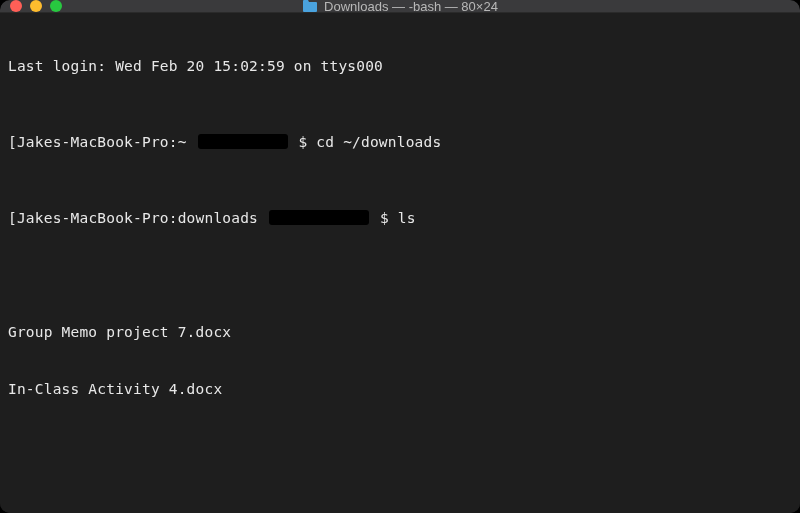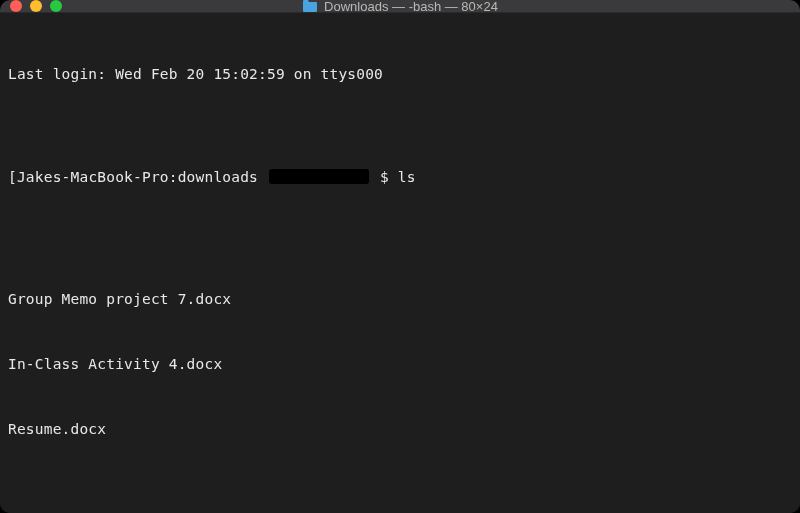--- a/index.html
+++ b/index.html
@@ -47,21 +47,21 @@
   .term {
     flex: 1;
     background: #1e1e1e;
     padding: 6px 8px 8px 8px;
     color: #e8e8e8;
     font-size: 14.5px;
     line-height: 19px;
     white-space: pre;
     letter-spacing: 0.2px;
   }
-  .line { display: block; height: 19px; margin-top: 8px; }
+  .line { display: block; height: 19px; }
   .redact {
     display: inline-block;
     background: #000;
     border-radius: 3px;
     height: 15px;
     vertical-align: -2px;
     margin: 0 2px;
   }
   .redact.w1 { width: 90px; }
   .redact.w2 { width: 100px; }
@@ -89,27 +89,27 @@
           <path d="M1 3 L1 12 Q1 13 2 13 L14 13 Q15 13 15 12 L15 4 Q15 3 14 3 L7 3 L6 1 L2 1 Q1 1 1 2 Z" fill="#4aa3df"></path>
         </svg>
       </span>
       <span class="title-text">Downloads — -bash — 80×24</span>
     </div>
   </div>
 
   <div class="term">
     <span class="line">Last login: Wed Feb 20 15:02:59 on ttys000</span>
 
+    <span class="line"><span class="bracket">[</span><span>Jakes-MacBook-Pro:~</span> <span class="redact w1"></span> <span>$</span> <span>cd ~/downloads</span></span>
 
     <span class="line"><span class="bracket">[</span><span>Jakes-MacBook-Pro:downloads</span> <span class="redact w2"></span> <span>$</span> <span>ls</span></span>
 
     <div class="cols">
       <div class="col-left">
         <span class="line">Group Memo project 7.docx</span>
         <span class="line">In-Class Activity 4.docx</span>
-        <span class="line">Resume.docx</span>
       </div>
     </div>
 
     
   </div>
 
 </div>
 
 </body></html>

